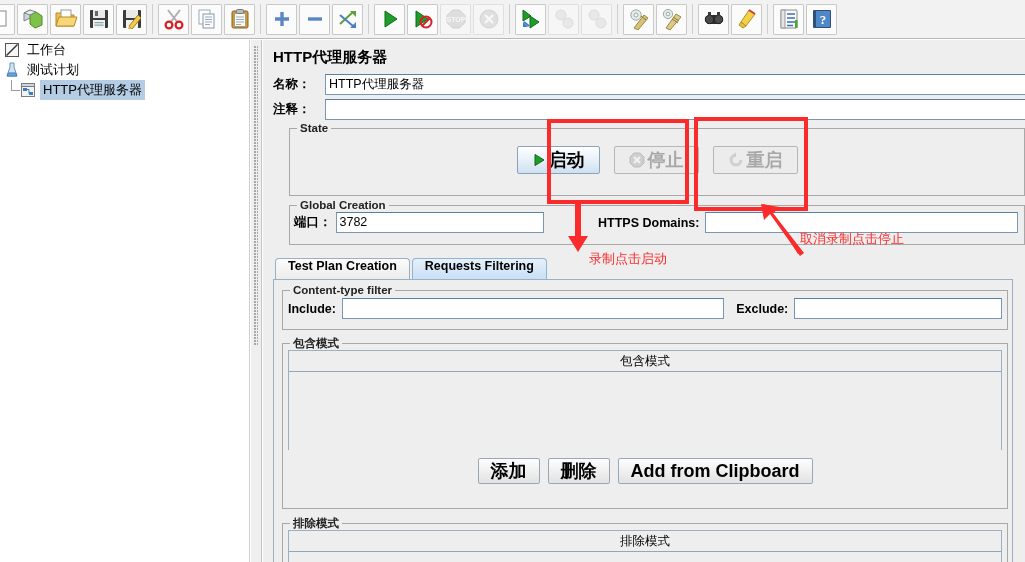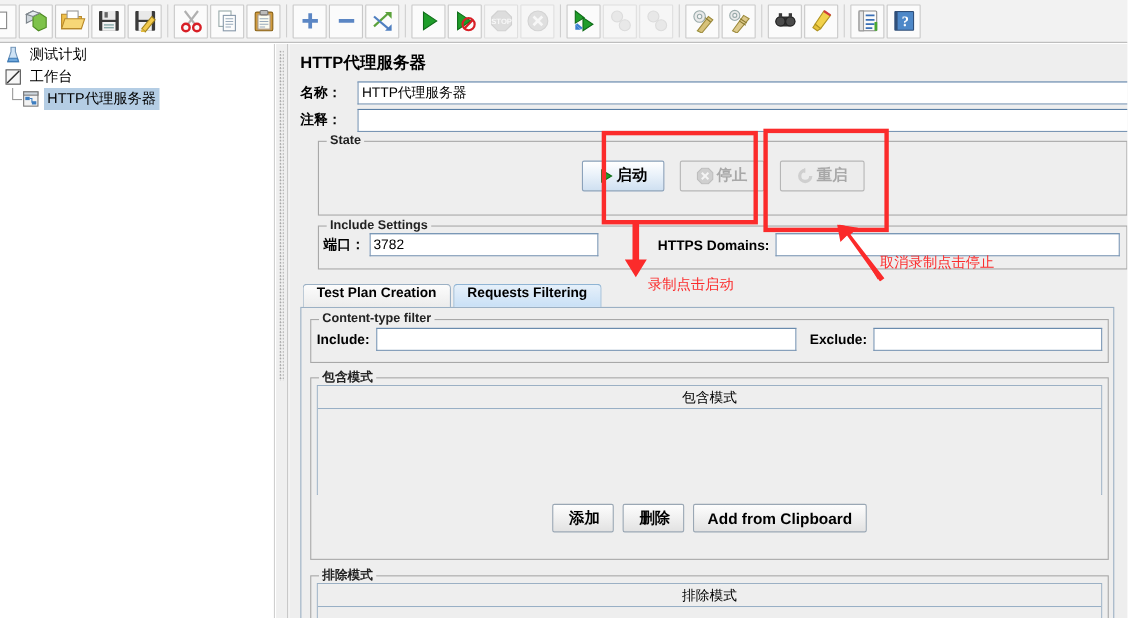--- a/index.html
+++ b/index.html
@@ -108,21 +108,21 @@
   .gb-body { padding: 10px 8px 8px 8px; }
 
   
   .btn {
     height: 28px; min-width: 70px;
     border: 1px solid #8ba2bb;
     background: linear-gradient(#ffffff 0%, #eaf2fa 45%, #cfe0f1 100%);
     border-radius: 2px;
     display: inline-flex; align-items: center; justify-content: flex-end;
     gap: 3px; padding: 0 14px;
-    font-size: 14px; font-weight: bold; color: #000;
+    font-size: 18px; font-weight: bold; color: #000;
   }
   .btn.disabled {
     border-color: #b6b6b6;
     background: #ececec;
     color: #a8a8a8;
   }
   .btn.plain {
     border: 1px solid #9aa7b4;
     background: linear-gradient(#fdfdfd 0%, #f0f0f0 50%, #e2e2e2 100%);
     font-weight: bold; height: 26px; min-width: 56px; padding: 0 12px;
@@ -391,32 +391,32 @@
           <text x="12" y="16" font-size="13" font-weight="bold" fill="#fff" text-anchor="middle" font-family="Liberation Serif, serif">?</text>
         </svg>
       </div>
     </div>
   </div>
 
   <div id="tree-pane">
 
     <div class="tree-row">
       <svg class="tico" viewBox="0 0 16 16">
+        <rect x="1.5" y="1.5" width="13" height="13" fill="#f7f7f7" stroke="#555"></rect>
+        <path d="M2.5 13.5 L13.5 2.5" stroke="#333" stroke-width="1.4"></path>
+      </svg>
+      <span class="t-label">工作台</span>
+    </div>
+
+    <div class="tree-row">
+      <svg class="tico" viewBox="0 0 16 16">
         <path d="M6 1h4v4l3 9H3l3-9z" fill="#cfe3f5" stroke="#6f93b8"></path>
         <path d="M4.2 11h7.6l1 3H3.2z" fill="#6fa8dc" stroke="#3f7cb8"></path>
       </svg>
       <span class="t-label">测试计划</span>
-    </div>
-
-    <div class="tree-row">
-      <svg class="tico" viewBox="0 0 16 16">
-        <rect x="1.5" y="1.5" width="13" height="13" fill="#f7f7f7" stroke="#555"></rect>
-        <path d="M2.5 13.5 L13.5 2.5" stroke="#333" stroke-width="1.4"></path>
-      </svg>
-      <span class="t-label">工作台</span>
     </div>
 
     <div class="tree-row selected">
       <span class="tree-indent tree-elbow"></span>
       <svg class="tico" viewBox="0 0 16 16">
         <rect x="1.5" y="1.5" width="13" height="13" fill="#f2f2f2" stroke="#7a7a7a"></rect>
         <rect x="1.5" y="1.5" width="13" height="3" fill="#cfd8e0" stroke="#7a7a7a"></rect>
         <rect x="3" y="6" width="4" height="3" fill="#3e7ec0"></rect>
         <rect x="9" y="10" width="4" height="3" fill="#3e7ec0"></rect>
         <path d="M7 7.5 L9 7.5 L9 11.5" stroke="#3e7ec0" fill="none"></path>
@@ -464,21 +464,21 @@
           <svg width="16" height="16" viewBox="0 0 16 16">
             <path d="M13 8 A5 5 0 1 1 8 3" fill="none" stroke="#cfcfcf" stroke-width="3"></path>
             <path d="M8 0.5 L8 5.5 L4.5 3 Z" fill="#cfcfcf"></path>
           </svg>
           <span>重启</span>
         </div>
       </div>
     </div>
 
     <div class="groupbox" style="width:736px;height:40px;margin-top:9px;">
-      <div class="gb-title">Include Settings</div>
+      <div class="gb-title">Global Creation</div>
       <div class="gb-body" style="display:flex;align-items:center;padding:6px 6px 0 4px;">
         <span class="inline-label">端口：</span>
         <div class="txt" style="width:220px;margin-left:4px;">3782</div>
         <span class="inline-label" style="margin-left:54px;">HTTPS Domains:</span>
         <div class="txt" style="width:330px;margin-left:6px;"></div>
       </div>
     </div>
 
     <div class="tabbar">
       <div class="tab">

